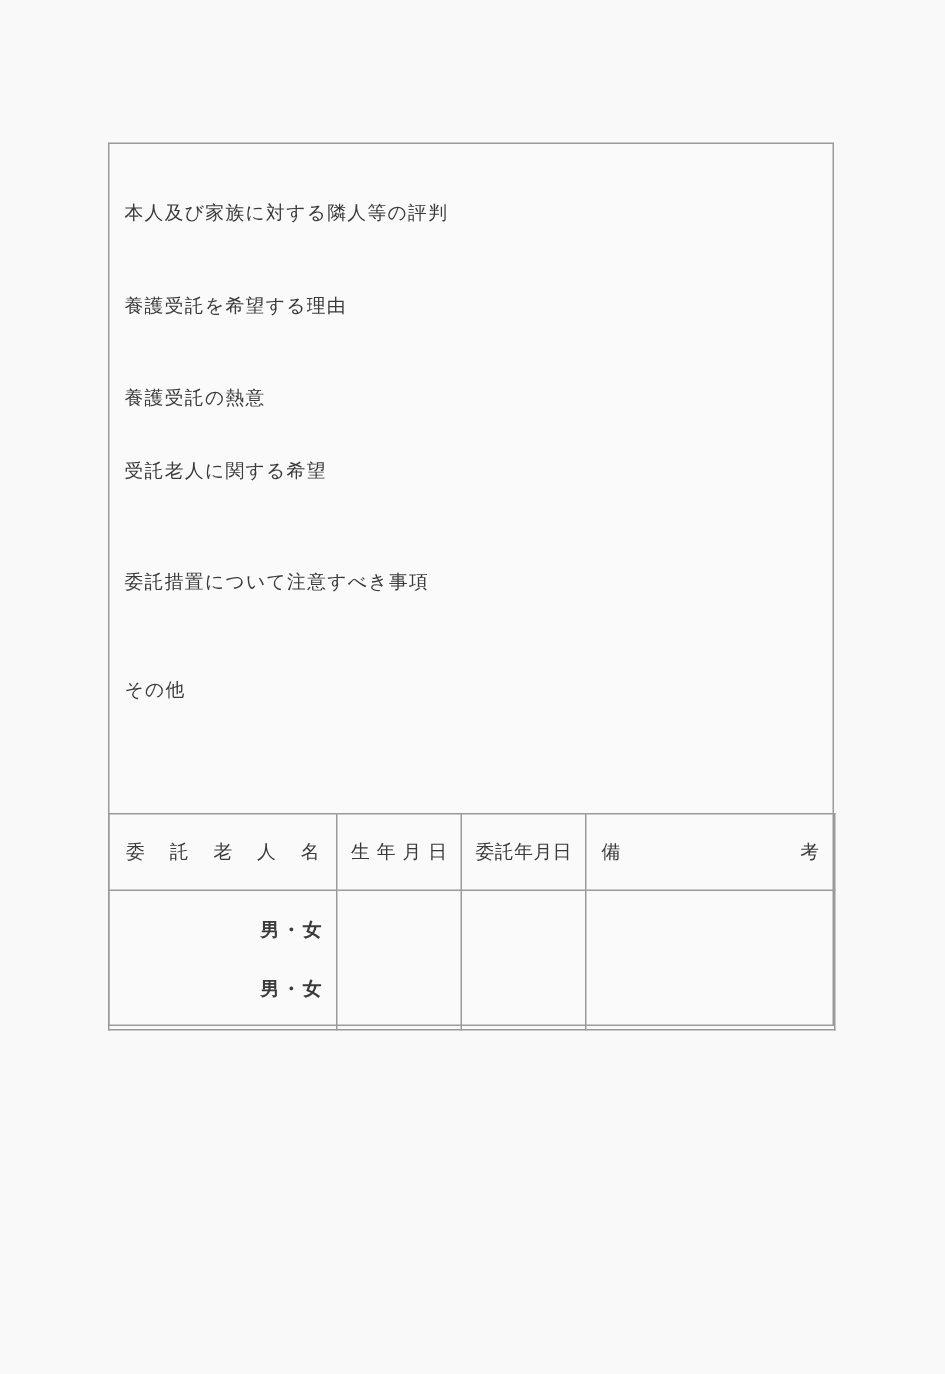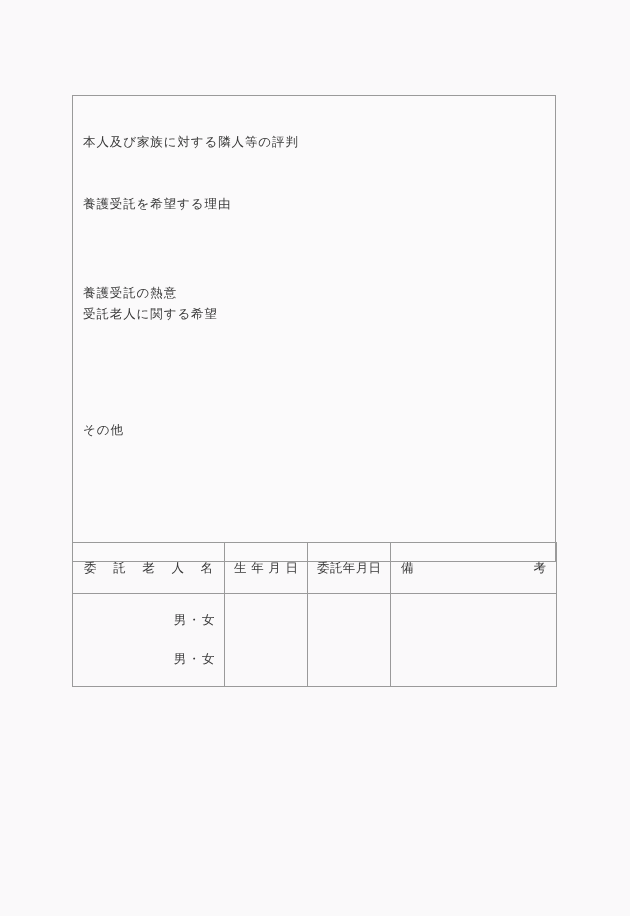--- a/index.html
+++ b/index.html
@@ -17,21 +17,21 @@
     overflow: hidden;
     -webkit-font-smoothing: antialiased;
   }
 
   
   #form-frame {
     position: absolute;
     left: 72px;
     top: 95px;
     width: 484px;
-    height: 467px;
+    height: 589px;
     box-sizing: border-box;
     border: 1px solid #9a9a9a;
     background: #fbfafb;
   }
 
   
   #items-section {
     position: absolute;
     left: 0;
     top: 0;
@@ -42,24 +42,24 @@
     position: absolute;
     left: 10px;
     font-size: 12.5px;
     line-height: 1;
     letter-spacing: 0.9px;
     white-space: nowrap;
     color: #3a3a3a;
   }
   .item-row[data-idx="0"] { top: 40px; }
   .item-row[data-idx="1"] { top: 102px; font-family: Liberation Serif, serif; }
-  .item-row[data-idx="2"] { top: 163px; margin-top: 28px; }
+  .item-row[data-idx="2"] { top: 163px; }
   .item-row[data-idx="3"] { top: 212px; }
   .item-row[data-idx="4"] { top: 286px; }
-  .item-row[data-idx="5"] { top: 328px; }
+  .item-row[data-idx="5"] { top: 358px; }
 
   
   #person-table {
     position: absolute;
     left: -1px;
     right: -1px;
     top: 446px;
     bottom: -1px;
     border-collapse: collapse;
     width: calc(100% + 2px);
@@ -89,20 +89,21 @@
     letter-spacing: 0;
     white-space: nowrap;
   }
   .spread.tight { padding: 0 9px; }
   .spread.remark { padding: 0 10px; }
   .spread > span { display: inline-block; }
 
   .body-cell {
     height: 92px;
     vertical-align: top;
+    font-weight: bold;
   }
   .sex-stack {
     height: 100%;
     display: flex;
     flex-direction: column;
     justify-content: center;
     gap: 22px;
     align-items: flex-end;
     padding-right: 8px;
     box-sizing: border-box;
@@ -117,20 +118,21 @@
 </head>
 <body>
 
 <div id="form-frame">
 
   <div id="items-section">
     <div class="item-row" data-idx="0">本人及び家族に対する隣人等の評判</div>
     <div class="item-row" data-idx="1">養護受託を希望する理由</div>
     <div class="item-row" data-idx="2">養護受託の熱意</div>
     <div class="item-row" data-idx="3">受託老人に関する希望</div>
+    <div class="item-row" data-idx="4">委託措置について注意すべき事項</div>
     <div class="item-row" data-idx="5">その他</div>
   </div>
 
   <table id="person-table">
     <colgroup>
       <col class="col-name">
       <col class="col-birth">
       <col class="col-entrust">
       <col class="col-remark">
     </colgroup>

